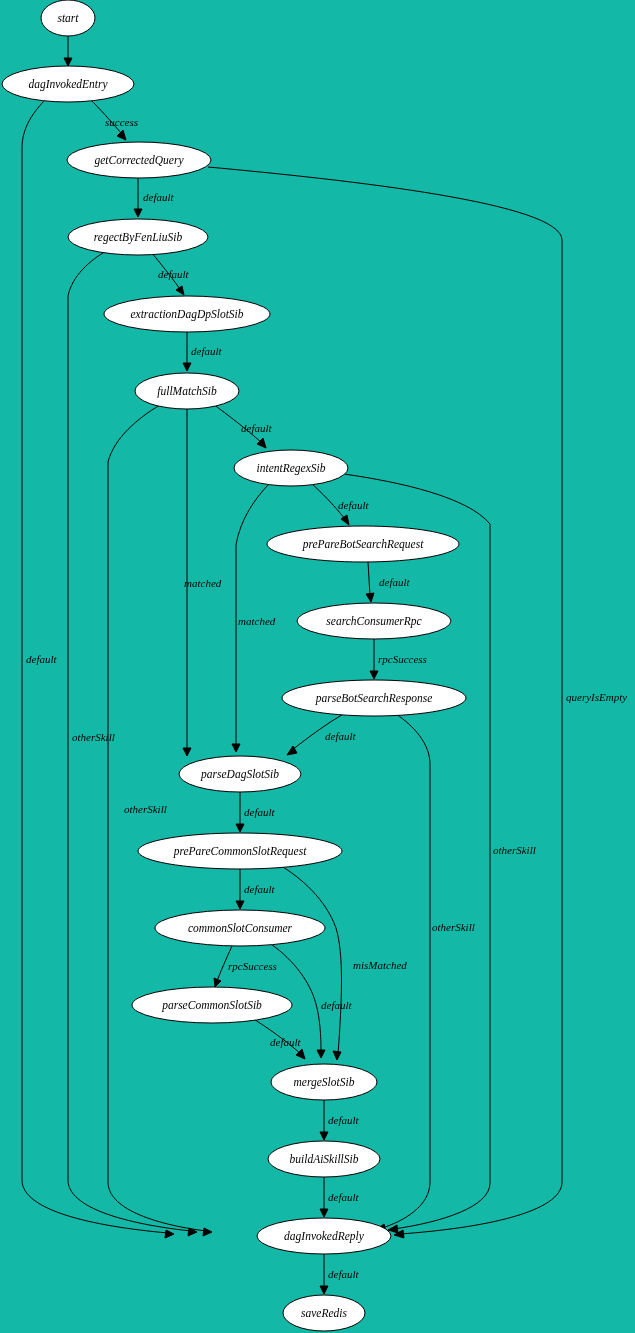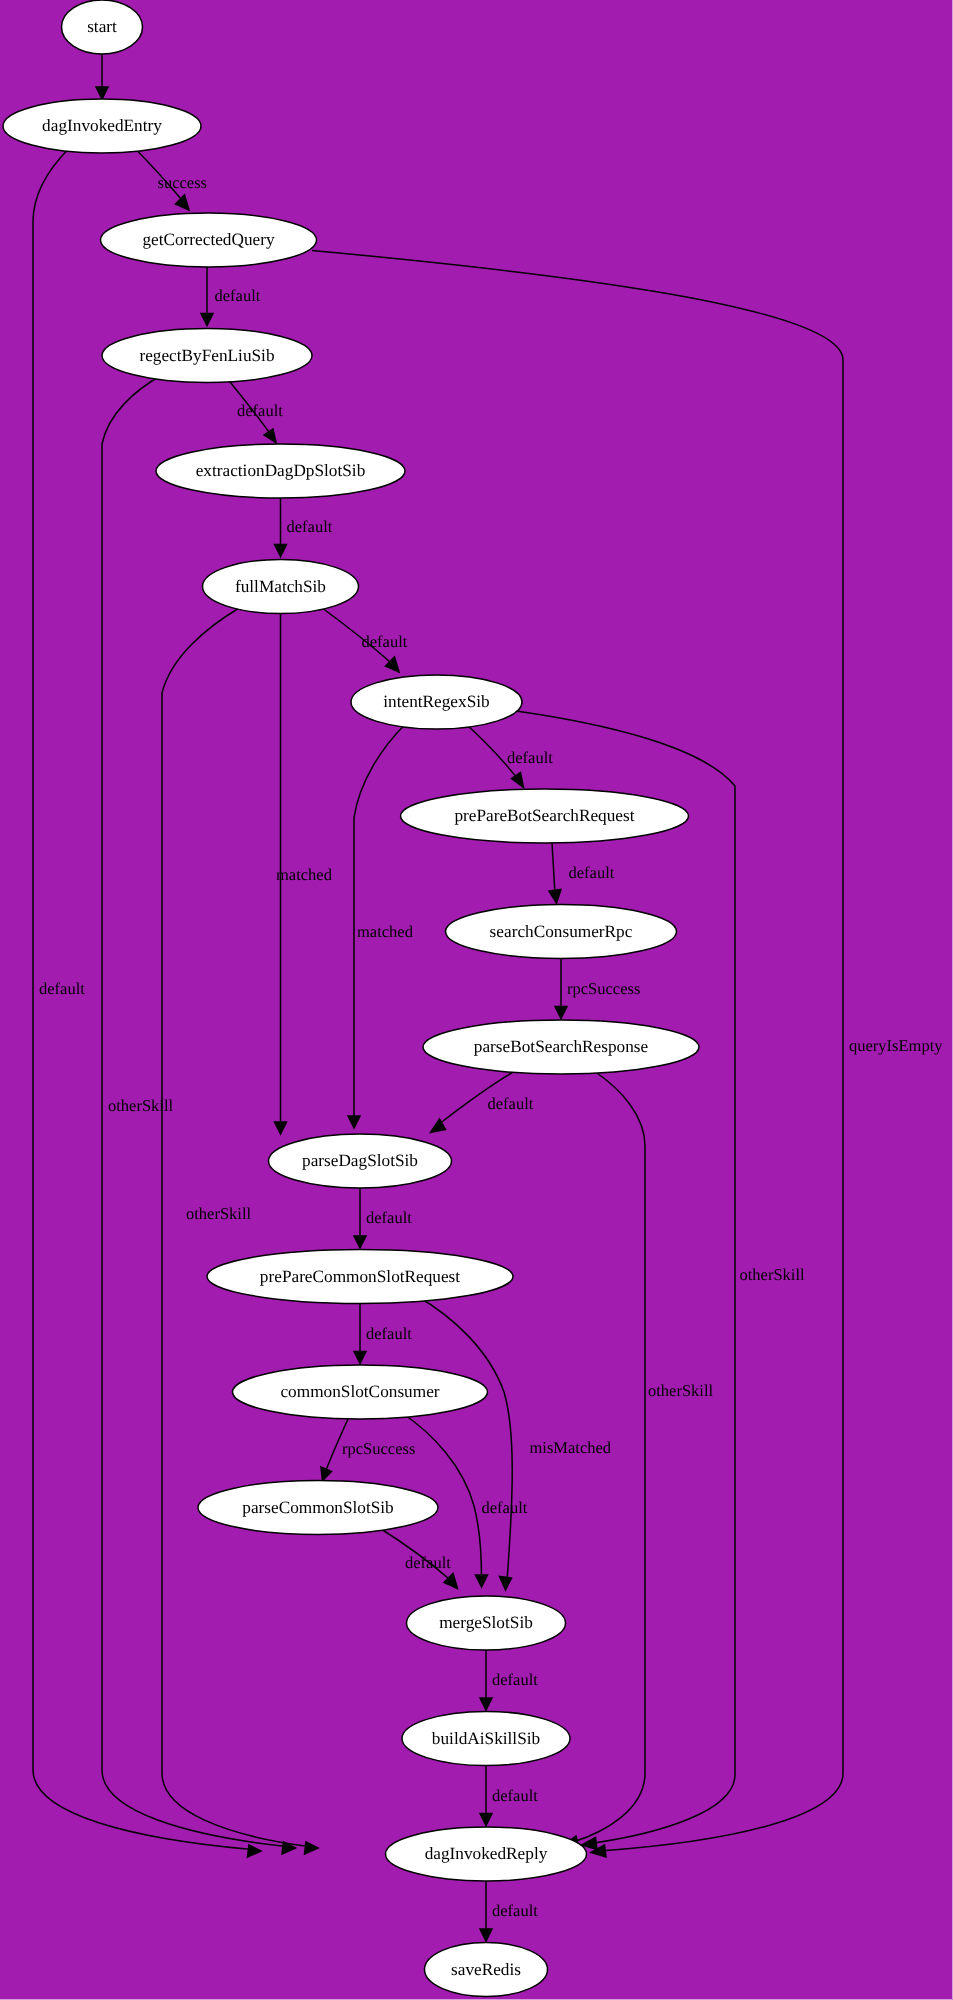--- a/index.html
+++ b/index.html
@@ -10,21 +10,22 @@
   body {
     width: 635px;
     height: 1333px;
     font-family: "Liberation Serif", "DejaVu Serif", serif;
     overflow: hidden;
   }
   #graph-root {
     position: relative;
     width: 635px;
     height: 1333px;
-    background: #a21caf;
+    background: #14b8a6;
+    font-style: italic;
   }
   svg#graph-canvas {
     display: block;
     width: 635px;
     height: 1333px;
   }
   .node-ellipse {
     fill: #ffffff;
     stroke: #000000;
     stroke-width: 1;

